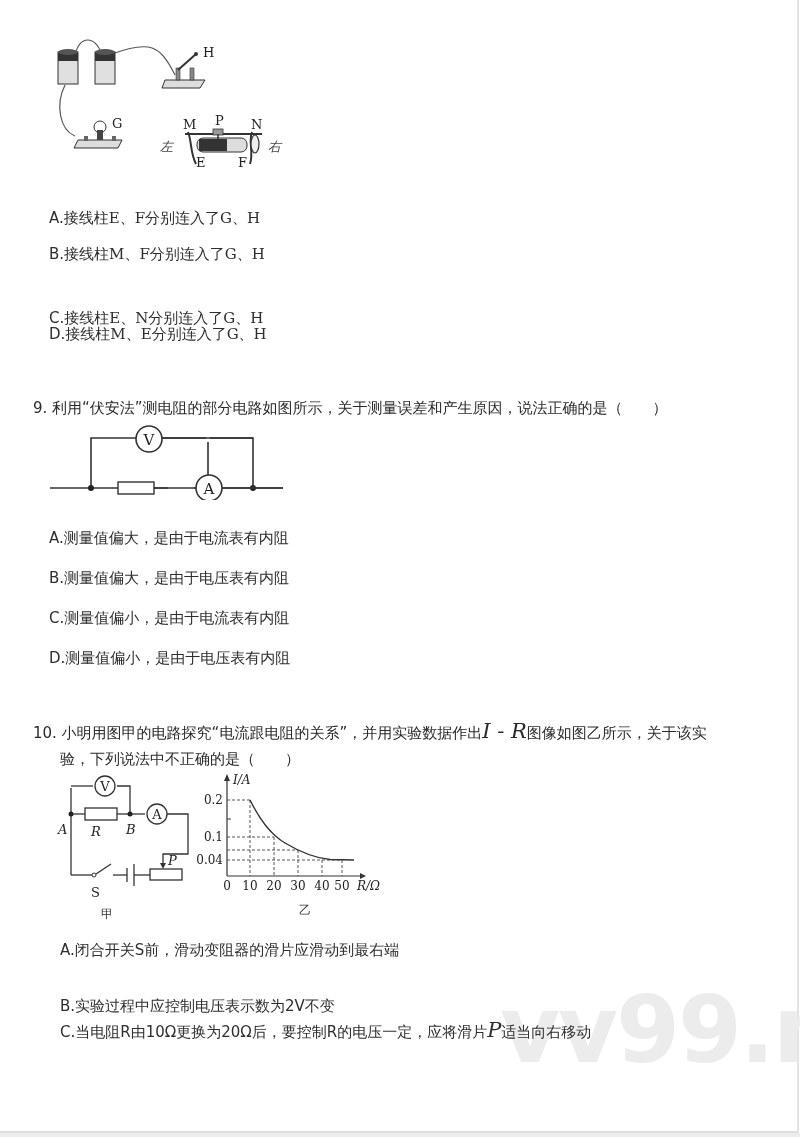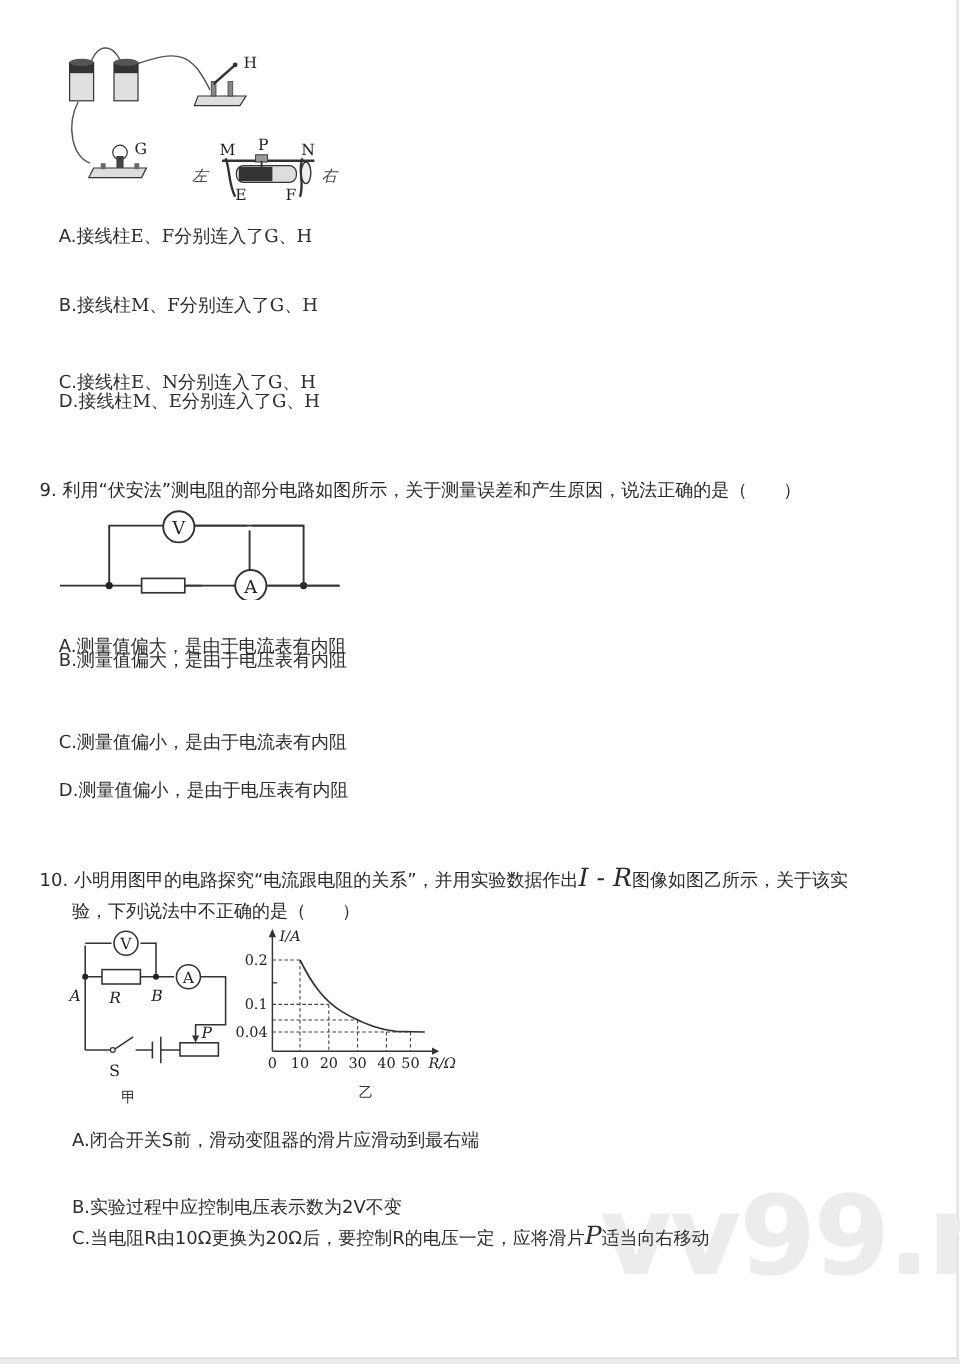--- a/index.html
+++ b/index.html
@@ -83,21 +83,21 @@
   </g>
   <text x="143" y="99" font-size="13" fill="#222">M</text>
   <text x="175" y="95" font-size="13" fill="#222">P</text>
   <text x="211" y="99" font-size="13" fill="#222">N</text>
   <text x="156" y="137" font-size="13" fill="#222">E</text>
   <text x="198" y="137" font-size="13" fill="#222">F</text>
   <text x="120" y="121" font-size="13" font-style="italic" fill="#444">左</text>
   <text x="228" y="121" font-size="13" font-style="italic" fill="#444">右</text>
 </svg>
 
-<div class="opt" style="left:49px;top:187px;">
+<div class="opt" style="left:49px;top:208px;">
   <span>A.</span><span class="serif">接线柱E、F分别连入了G、H</span>
 </div>
 <div class="opt" style="left:49px;top:244px;">
   <span>B.</span><span class="serif">接线柱M、F分别连入了G、H</span>
 </div>
 <div class="opt" style="left:49px;top:284px;margin-top:24px;">
   <span>C.</span><span class="serif">接线柱E、N分别连入了G、H</span>
 </div>
 <div class="opt" style="left:49px;top:324px;">
   <span>D.</span><span class="serif">接线柱M、E分别连入了G、H</span>
@@ -119,21 +119,21 @@
   <circle cx="205" cy="68" r="3" fill="#222"></circle>
   <line x1="175" y1="68" x2="235" y2="68" stroke="#333" stroke-width="1.6"></line>
   <polyline points="160,18 205,18 205,68" fill="none" stroke="#333" stroke-width="1.6"></polyline>
   <rect x="158" y="14" width="4" height="8" fill="#fff"></rect>
   <line x1="114" y1="18" x2="205" y2="18" stroke="#333" stroke-width="1.6"></line>
 </svg>
 
 <div class="opt" style="left:49px;top:528px;">
   <span>A.</span><span>测量值偏大，是由于电流表有内阻</span>
 </div>
-<div class="opt" style="left:49px;top:540px;">
+<div class="opt" style="left:49px;top:568px;">
   <span>B.</span><span>测量值偏大，是由于电压表有内阻</span>
 </div>
 <div class="opt" style="left:49px;top:608px;">
   <span>C.</span><span>测量值偏小，是由于电流表有内阻</span>
 </div>
 <div class="opt" style="left:49px;top:648px;">
   <span>D.</span><span>测量值偏小，是由于电压表有内阻</span>
 </div>
 
 <div class="q" style="left:33px;top:721px;">

